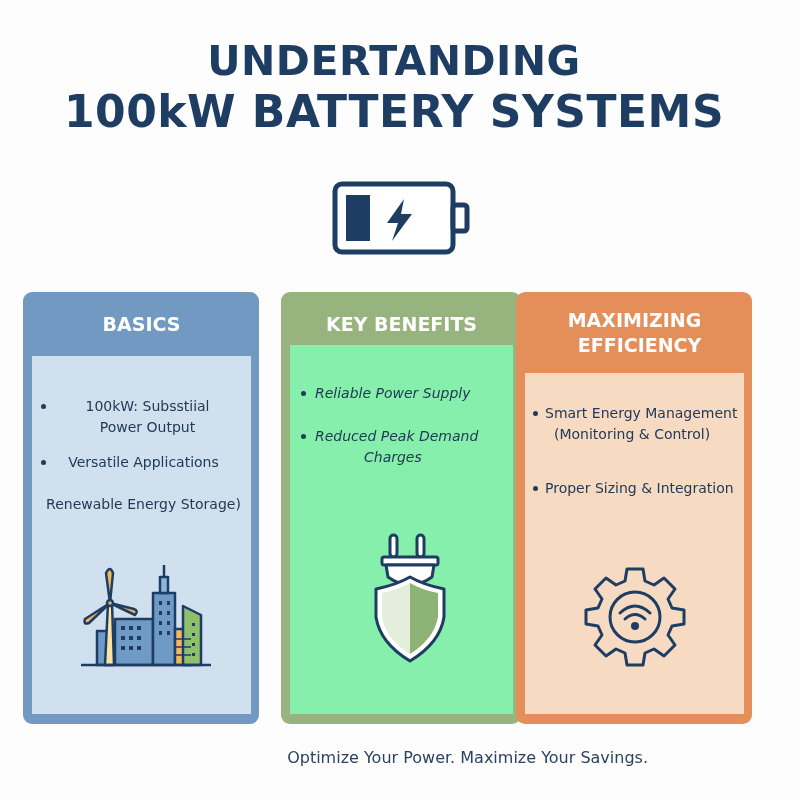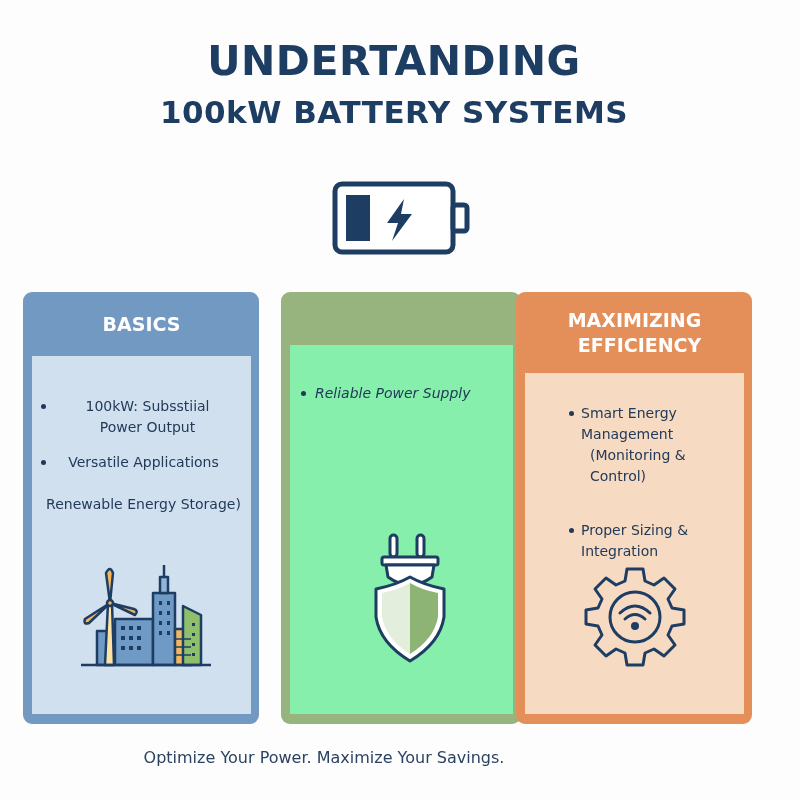--- a/index.html
+++ b/index.html
@@ -5,21 +5,21 @@
     * { margin: 0; padding: 0; box-sizing: border-box; }
     html, body { width: 800px; height: 800px; background: #fdfdfd; overflow: hidden; }
     body { position: relative; font-family: "DejaVu Sans", sans-serif; color: #1f3a5c; }
 
     .title {
       position: absolute; left: 0; top: 36px; width: 788px;
       text-align: center; font-family: "DejaVu Sans", sans-serif;
       font-weight: bold; color: #1e3d63; letter-spacing: 0.5px;
     }
     .title .line1 { display: block; font-size: 41px; line-height: 50px; }
-    .title .line2 { display: block; font-size: 31px; line-height: 52px; }
+    .title .line2 { display: block; font-size: 44px; line-height: 52px; }
 
     .battery-icon { position: absolute; left: 332px; top: 181px; width: 140px; height: 74px; }
 
     .card {
       position: absolute; top: 292px; height: 432px;
       border-radius: 9px; padding: 0 8px 10px 9px;
     }
     .card.c1 { left: 23px; width: 236px; background: #7299c1; }
     .card.c2 { left: 281px; width: 240px; background: #97b37e; }
     .card.c3 { left: 516px; width: 236px; background: #e48f59; }
@@ -46,32 +46,32 @@
     .c1 .bullets li { margin-bottom: 14px; }
     .c1 .bullets li .dot { left: 9px; top: 8px; }
     .c1 .bullets li.b0 { padding-left: 12px; }
     .c1 .bullets li.b1 { padding-left: 4px; }
 
     .c2 .bullets { padding-top: 38px; }
     .c2 .bullets li { margin-bottom: 22px; text-align: left; padding-left: 25px; }
     .c2 .bullets li .dot { left: 11px; top: 8px; }
     .c2 .bullets li.b2 .cont { display: block; padding-left: 49px; }
 
-    .c3 .bullets { padding-top: 30px; padding-left: 36px; }
+    .c3 .bullets { padding-top: 30px; }
     .c3 .bullets li { margin-bottom: 33px; text-align: left; padding-left: 20px; }
     .c3 .bullets li .dot { left: 8px; top: 8px; }
     .c3 .bullets li.b0 .cont { display: block; padding-left: 9px; }
 
     .card-icon { position: absolute; }
     .c1 .card-icon { left: 45px; top: 207px; width: 140px; height: 108px; }
     .c2 .card-icon { left: 80px; top: 186px; width: 80px; height: 134px; }
     .c3 .card-icon { left: 55px; top: 188px; width: 110px; height: 110px; }
 
     .tagline {
-      position: absolute; left: 0; top: 748px; width: 648px; text-align: center;
+      position: absolute; left: 0; top: 748px; width: 648px; text-align: right;
       font-size: 16px; color: #2b4262;
     }
   </style>
 </head>
 <body>
 
 <h1 class="title">
   <span class="line1">UNDERTANDING</span>
   <span class="line2">100kW BATTERY SYSTEMS</span>
 </h1>
@@ -141,25 +141,31 @@
       <g stroke="#1e3d63" stroke-width="1.5">
         <line x1="98" y1="76" x2="114" y2="76"></line>
           <line x1="98" y1="84" x2="114" y2="84"></line>
           <line x1="98" y1="92" x2="114" y2="92"></line>
       </g>
     </svg>
   </div>
 </section>
 
 <section class="card c2">
+  <div class="card-header">KEY BENEFITS</div>
   <div class="card-body">
     <ul class="bullets">
       <li class="b0">
         <span class="dot"></span>
         <span>Reliable Power Supply</span>
+      </li>
+      <li class="b2">
+        <span class="dot"></span>
+        <span>Reduced Peak Demand</span>
+        <span class="cont">Charges</span>
       </li>
     </ul>
     <svg class="card-icon" viewBox="0 0 80 134">
       <g stroke="#1e3d63" stroke-width="3" stroke-linejoin="round">
         <rect x="20" y="4" width="7" height="22" rx="3.5" fill="#ffffff"></rect>
         <rect x="47" y="4" width="7" height="22" rx="3.5" fill="#ffffff"></rect>
         <rect x="12" y="26" width="56" height="8" rx="2" fill="#ffffff"></rect>
         <path d="M16 34 L64 34 L62 46 Q40 62 18 46 Z" fill="#ffffff"></path>
         <path d="M40 46 Q26 54 6 58 L6 86 Q10 112 40 130 Q70 112 74 86 L74 58 Q54 54 40 46 Z" fill="#ffffff"></path>
       </g>

